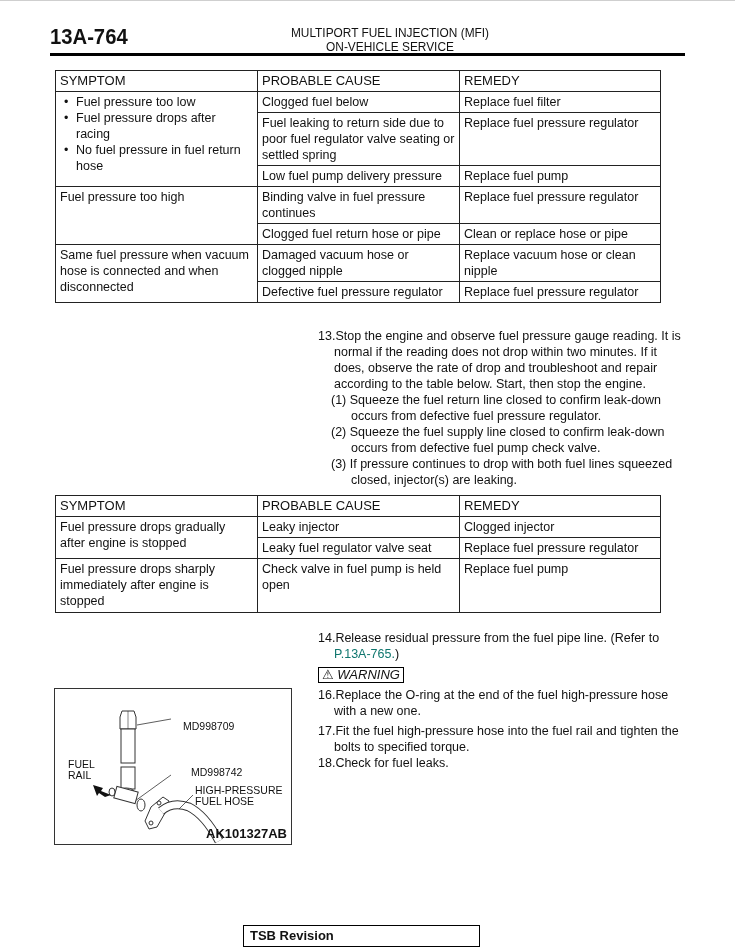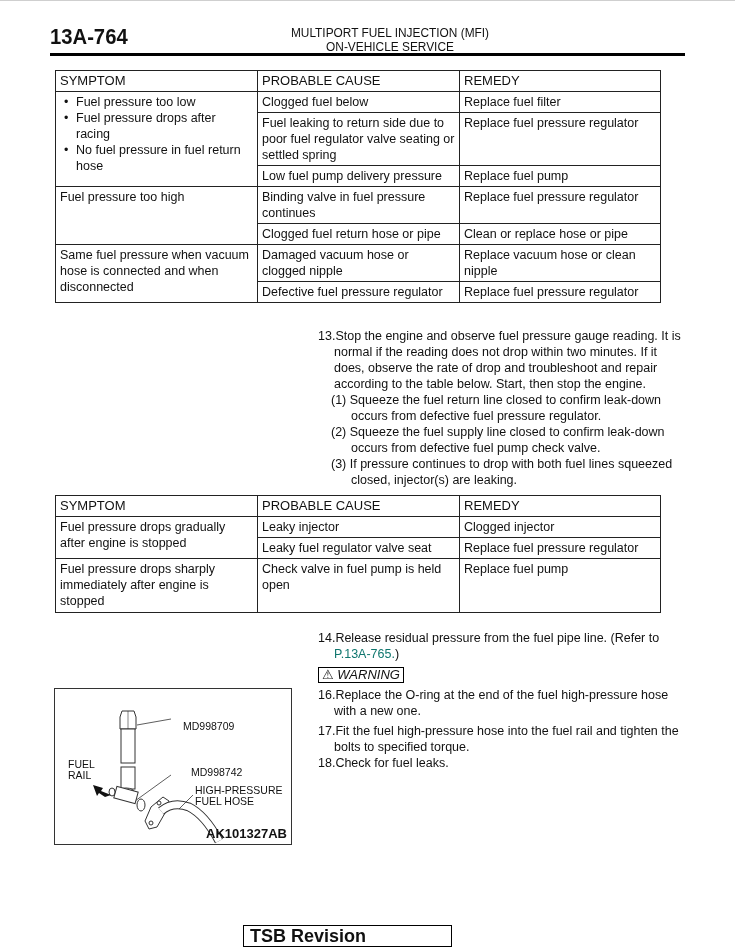--- a/index.html
+++ b/index.html
@@ -44,23 +44,23 @@
   .torque { font-weight: bold; margin: 2px 0 4px 28px; }
 
   .figure {
     position: absolute; left: 54px; top: 688px; width: 236px; height: 155px;
     border: 1px solid #333; background: #fff;
   }
   .fig-label { position: absolute; font-size: 10.5px; line-height: 11px; }
   .fig-code { position: absolute; right: 4px; bottom: 3px; font-size: 13px; font-weight: bold; }
 
   .footer-box {
-    position: absolute; left: 243px; top: 925px; width: 209px; height: 22px;
+    position: absolute; left: 243px; top: 925px; width: 237px; height: 22px;
     border: 1px solid #000; box-sizing: border-box;
-    font-weight: bold; font-size: 18px; line-height: 20px; padding-left: 6px;
+    font-weight: bold; font-size: 13px; line-height: 20px; padding-left: 6px;
   }
 </style>
 </head>
 <body>
 
 <div class="topline"></div>
 <div class="page-num">13A-764</div>
 <div class="header-title">
   <div>MULTIPORT FUEL INJECTION (MFI)</div>
   <div>ON-VEHICLE SERVICE</div>

